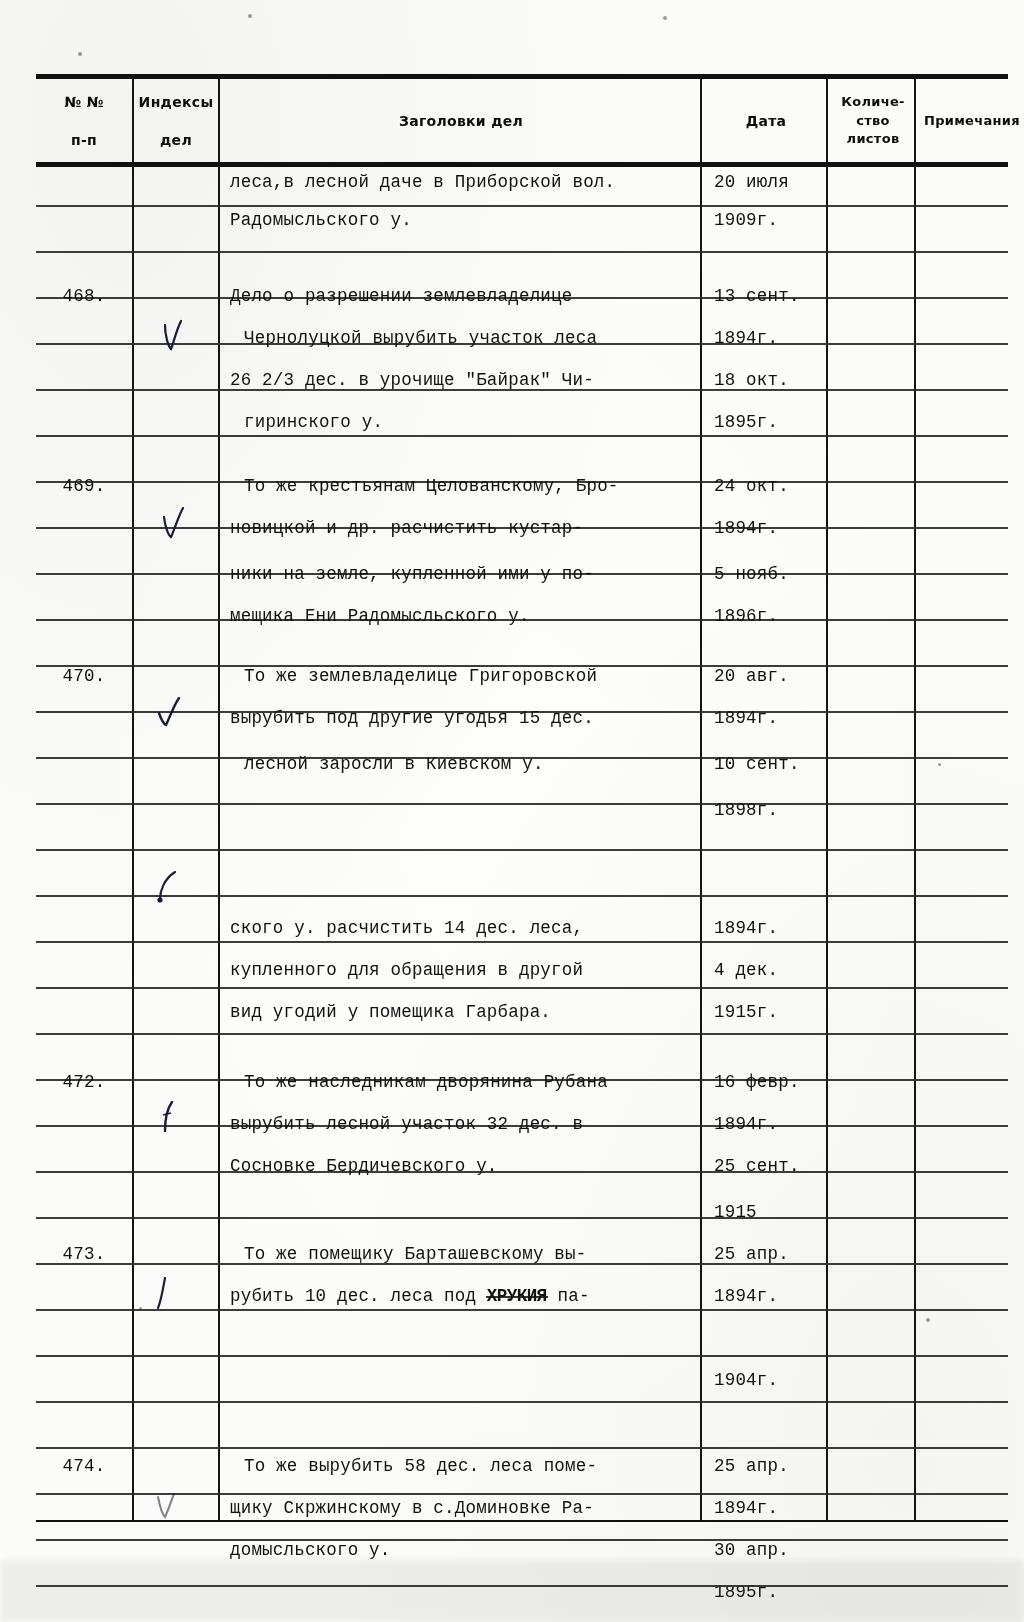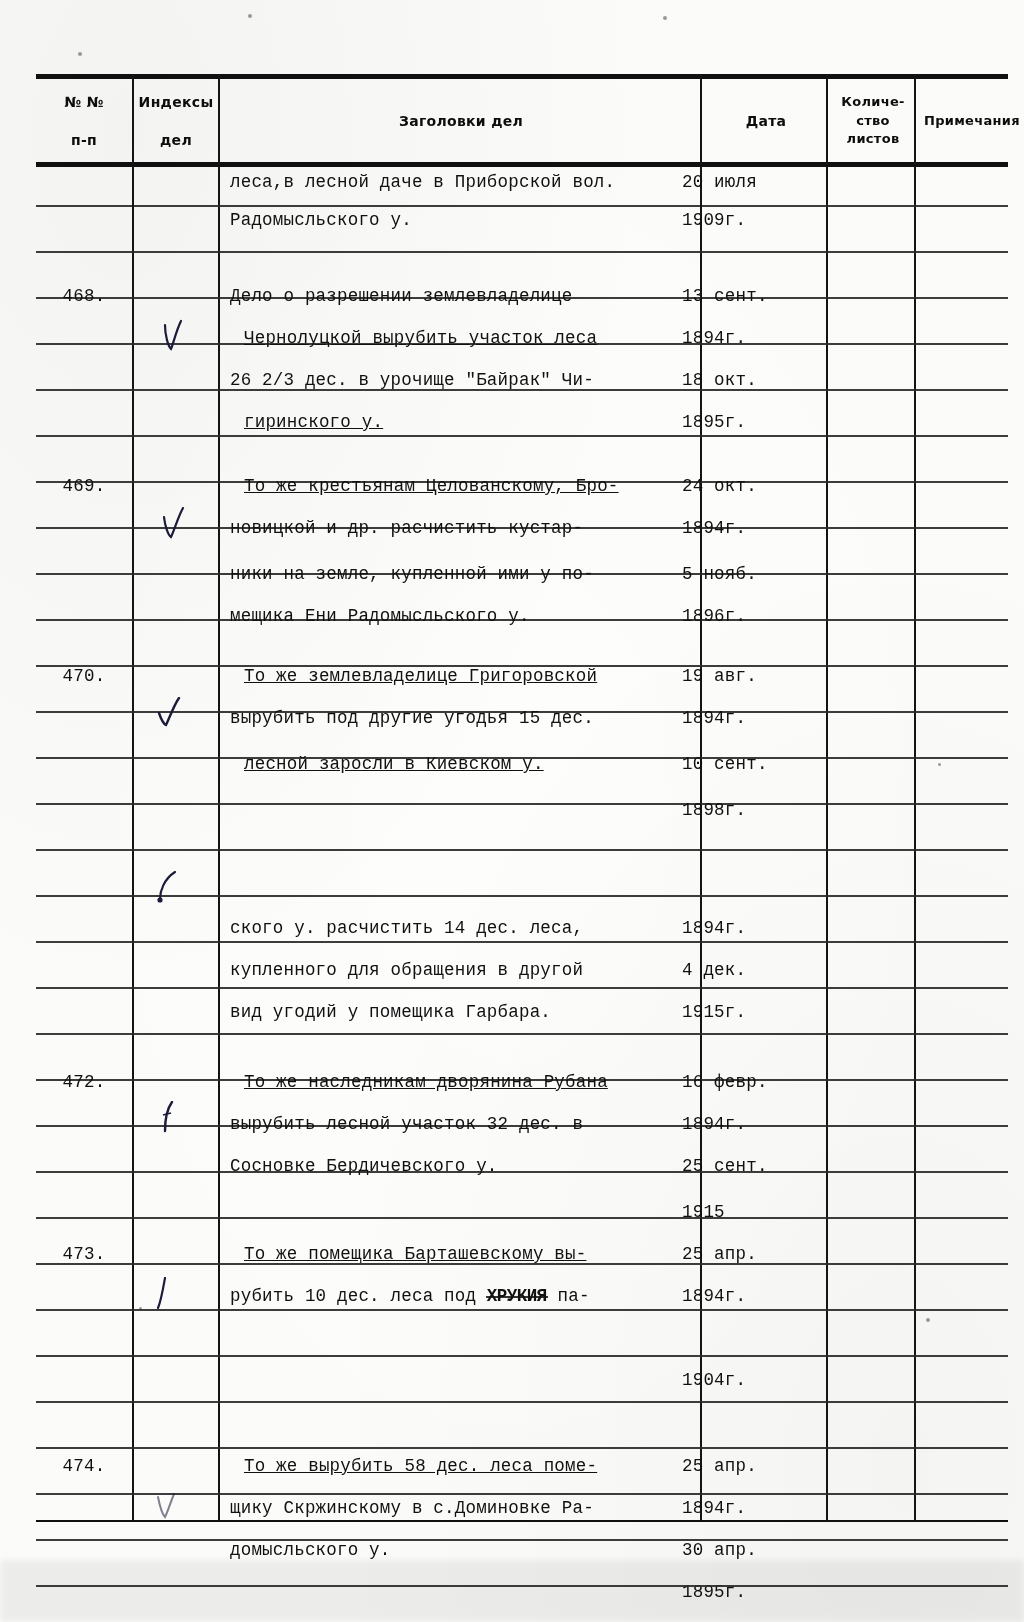--- a/index.html
+++ b/index.html
@@ -123,23 +123,23 @@
     align-items: center;
     font-family: "Liberation Mono", "DejaVu Sans Mono", monospace;
     font-size: 17.5px;
     letter-spacing: .2px;
     color: #111;
     white-space: pre;
   }
   .cell-num   { left: 0;   width: 96px;  justify-content: center; }
   .cell-idx   { left: 98px; width: 84px; justify-content: center; }
   .cell-title { left: 186px; width: 478px; justify-content: flex-start; padding-left: 8px; box-sizing: border-box; }
-  .cell-date  { left: 632px; width: 124px; justify-content: flex-start; padding-left: 14px; box-sizing: border-box; }
-
-  .title-indent { padding-left: 22px; text-decoration: underline; }
+  .cell-date  { left: 664px; width: 124px; justify-content: flex-start; padding-left: 14px; box-sizing: border-box; }
+
+  .title-indent { padding-left: 22px; }
   .strike-over {
     position: relative;
     font-weight: 700;
     letter-spacing: -.5px;
   }
   .strike-over::after {
     content: "";
     position: absolute;
     left: -1px; right: -1px;
     top: 52%;
@@ -319,21 +319,21 @@
       <div class="trow" style="top:490px;">
         <div class="cell-num">470.</div>
         <div class="cell-idx">
           <span class="checkmark" style="left:22px;top:0px;">
             <svg viewBox="0 0 26 34">
                 <path d="M3 16 C5 22, 8 27, 10 28 C13 22, 18 8, 23 1" fill="none" stroke="#1b1b3a" stroke-width="2.4" stroke-linecap="round"></path>
               </svg>
           </span>
         </div>
         <div class="cell-title title-indent">То же землевладелице Григоровской</div>
-        <div class="cell-date">19 авг.</div>
+        <div class="cell-date">20 авг.</div>
       </div>
       <div class="trow" style="top:532px;">
         <div class="cell-title">вырубить под другие угодья 15 дес.</div>
         <div class="cell-date">1894г.</div>
       </div>
       <div class="trow" style="top:578px;">
         <div class="cell-title title-indent">лесной заросли в Киевском у.</div>
         <div class="cell-date">10 сент.</div>
       </div>
       <div class="trow" style="top:624px;">
@@ -390,21 +390,21 @@
 
       <div class="trow" style="top:1068px;">
         <div class="cell-num">473.</div>
         <div class="cell-idx">
           <span class="checkmark" style="left:18px;top:2px;">
             <svg viewBox="0 0 26 34">
                 <path d="M13 1 C11 12, 9 24, 6 31" fill="none" stroke="#1b1b3a" stroke-width="2.2" stroke-linecap="round"></path>
               </svg>
           </span>
         </div>
-        <div class="cell-title title-indent">То же помещика Барташевскому вы-</div>
+        <div class="cell-title title-indent">То же помещику Барташевскому вы-</div>
         <div class="cell-date">25 апр.</div>
       </div>
       <div class="trow" style="top:1110px;text-decoration:underline;">
         <div class="cell-title"><span>рубить 10 дес. леса под </span><span class="strike-over">ХРУКИЯ</span><span> па-</span></div>
         <div class="cell-date">1894г.</div>
       </div>
       <div class="trow" style="top:1194px;">
         <div class="cell-date">1904г.</div>
       </div>
 

